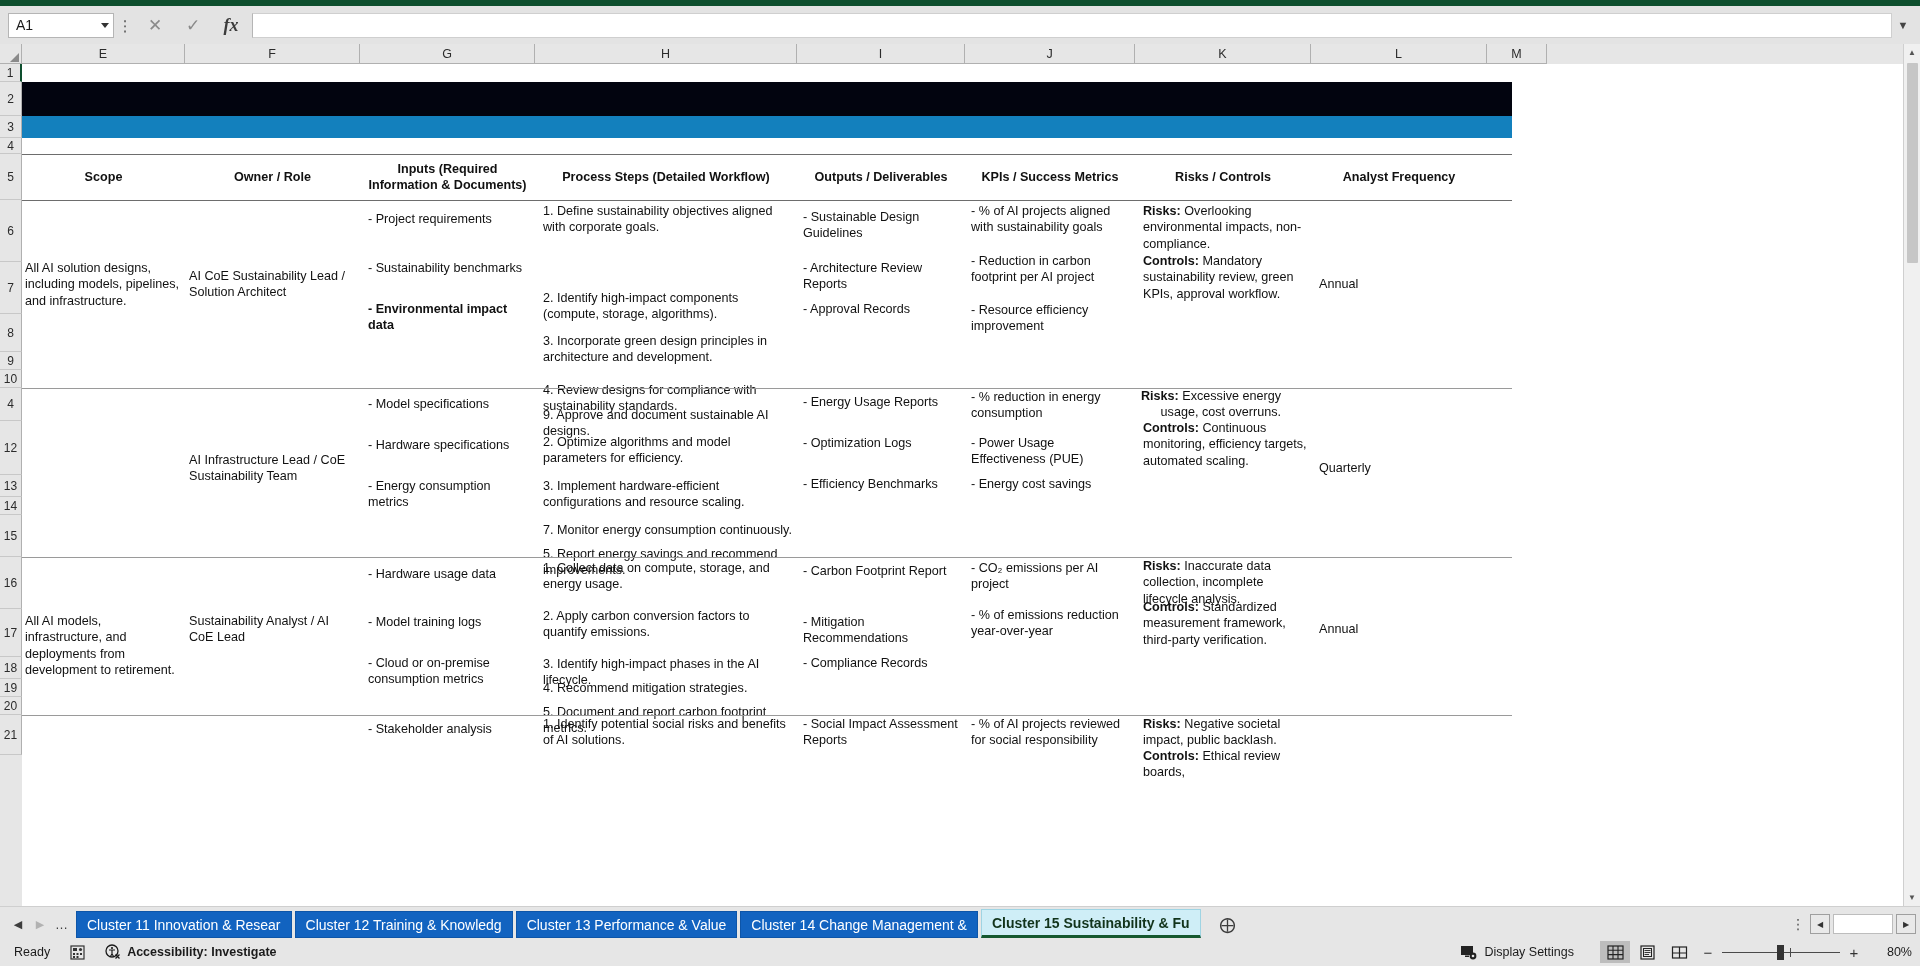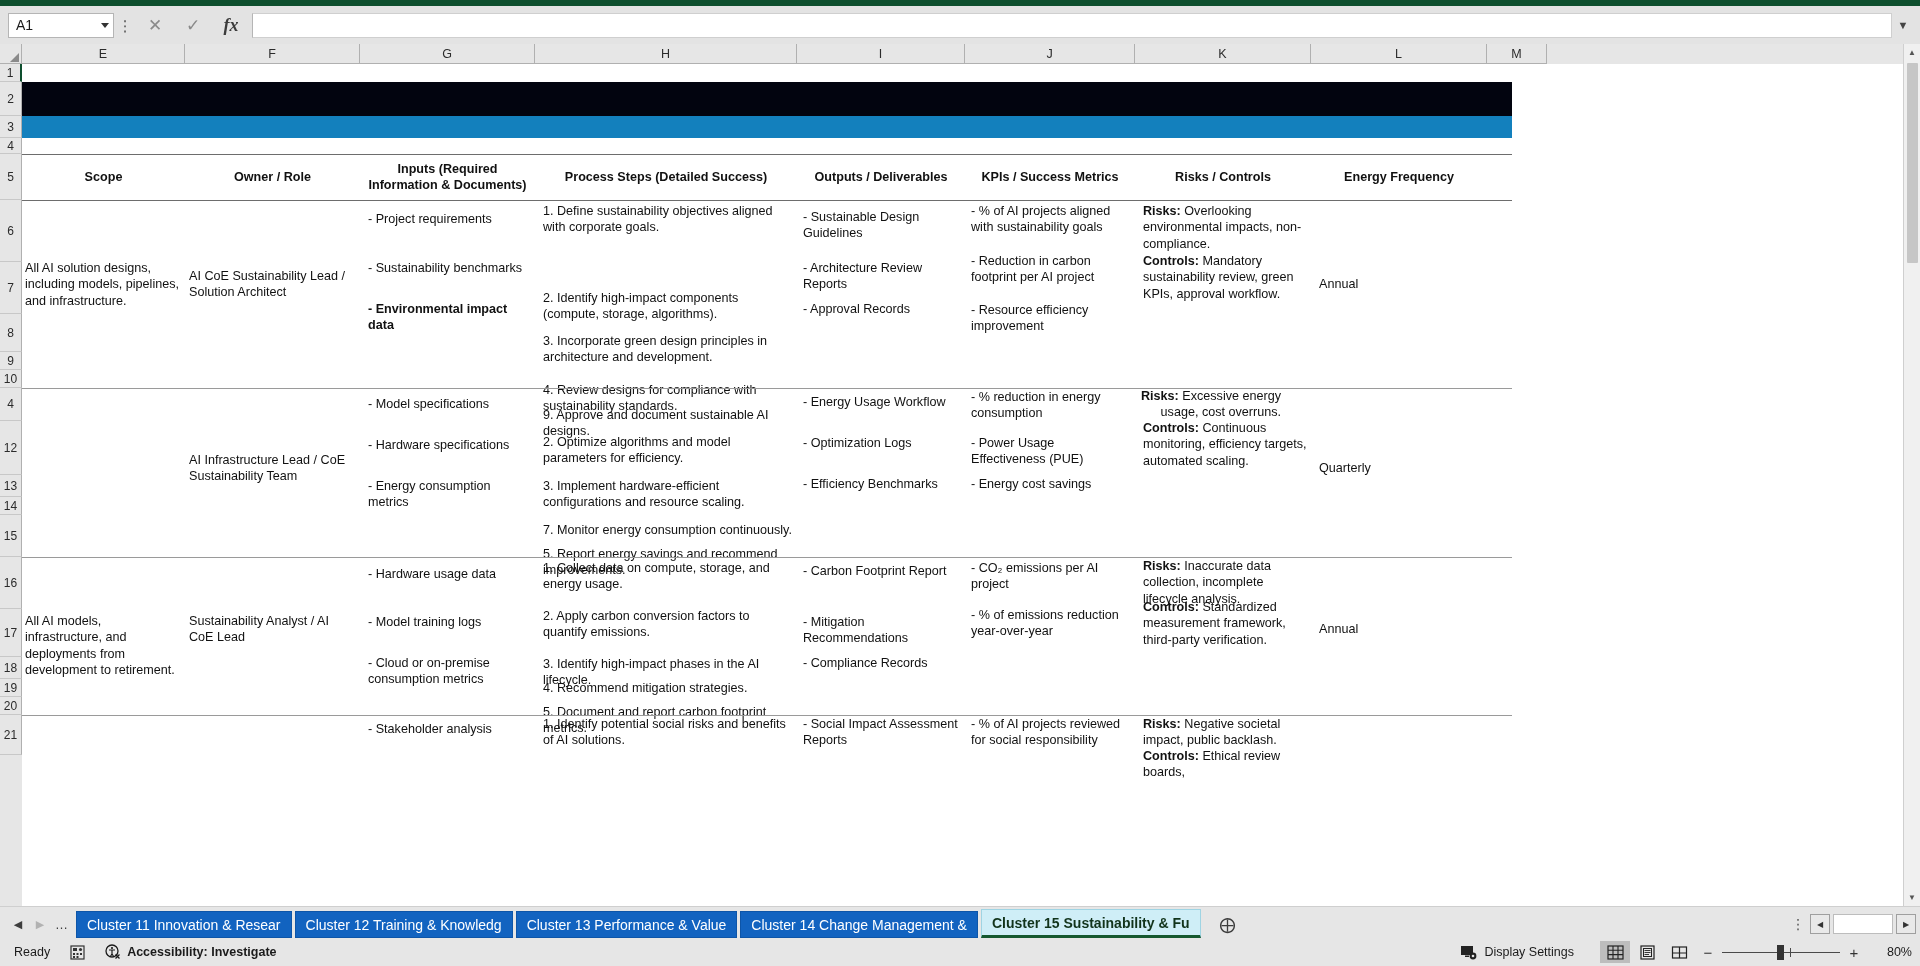--- a/index.html
+++ b/index.html
@@ -199,25 +199,25 @@
             <div class="rowhead" style="height: 18px;">19</div>
             <div class="rowhead" style="height: 18px;">20</div>
             <div class="rowhead" style="height: 40px;">21</div>
           </div>
         <div class="cells" id="cells">
             <div class="sheetrow band-black" style="top: 18px; height: 34px; width: 1490px;"></div>
             <div class="sheetrow band-blue" style="top: 52px; height: 22px; width: 1490px;"></div>
             <div class="hdr-cell" style="left: 4px; top: 90px; width: 155px; height: 46px;">Scope</div>
             <div class="hdr-cell" style="left: 167px; top: 90px; width: 167px; height: 46px;">Owner / Role</div>
             <div class="hdr-cell" style="left: 342px; top: 90px; width: 167px; height: 46px;">Inputs (Required Information &amp; Documents)</div>
-            <div class="hdr-cell" style="left: 517px; top: 90px; width: 254px; height: 46px;">Process Steps (Detailed Success)</div>
+            <div class="hdr-cell" style="left: 517px; top: 90px; width: 254px; height: 46px;">Process Steps (Detailed Workflow)</div>
             <div class="hdr-cell" style="left: 779px; top: 90px; width: 160px; height: 46px;">Outputs / Deliverables</div>
             <div class="hdr-cell" style="left: 947px; top: 90px; width: 162px; height: 46px;">KPIs / Success Metrics</div>
             <div class="hdr-cell" style="left: 1117px; top: 90px; width: 168px; height: 46px;">Risks / Controls</div>
-            <div class="hdr-cell" style="left: 1293px; top: 90px; width: 168px; height: 46px;">Energy Frequency</div>
+            <div class="hdr-cell" style="left: 1293px; top: 90px; width: 168px; height: 46px;">Analyst Frequency</div>
             <div class="hline" style="top: 90px; width: 1490px;"></div>
             <div class="hline" style="top: 136px; width: 1490px;"></div>
             <div class="cell" style="left: 3px; top: 196px; width: 154px;">All AI solution designs, including models, pipelines, and infrastructure.</div>
             <div class="cell" style="left: 167px; top: 204px; width: 166px;">AI CoE Sustainability Lead / Solution Architect</div>
             <div class="cell" style="left: 346px; top: 147px; width: 166px;">- Project requirements</div>
             <div class="cell" style="left: 346px; top: 196px; width: 166px;">- Sustainability benchmarks</div>
             <div class="cell" style="left: 346px; top: 237px; width: 166px; font-weight: bold;">- Environmental impact data</div>
             <div class="cell" style="left: 521px; top: 139px; width: 253px;">1. Define sustainability objectives aligned with corporate goals.</div>
             <div class="cell" style="left: 521px; top: 226px; width: 253px;">2. Identify high-impact components (compute, storage, algorithms).</div>
             <div class="cell" style="left: 521px; top: 269px; width: 253px;">3. Incorporate green design principles in architecture and development.</div>
@@ -234,21 +234,21 @@
             <div class="cell" style="left: 1297px; top: 212px; width: 167px;">Annual</div>
             <div class="hline thin" style="top: 324px; width: 1490px;"></div>
             <div class="cell" style="left: 167px; top: 388px; width: 166px;">AI Infrastructure Lead / CoE Sustainability Team</div>
             <div class="cell" style="left: 346px; top: 332px; width: 166px;">- Model specifications</div>
             <div class="cell" style="left: 346px; top: 373px; width: 166px;">- Hardware specifications</div>
             <div class="cell" style="left: 346px; top: 414px; width: 166px;">- Energy consumption metrics</div>
             <div class="cell" style="left: 521px; top: 370px; width: 253px;">2. Optimize algorithms and model parameters for efficiency.</div>
             <div class="cell" style="left: 521px; top: 414px; width: 253px;">3. Implement hardware-efficient configurations and resource scaling.</div>
             <div class="cell" style="left: 521px; top: 458px; width: 253px;">7. Monitor energy consumption continuously.</div>
             <div class="cell" style="left: 521px; top: 482px; width: 253px;">5. Report energy savings and recommend improvements.</div>
-            <div class="cell" style="left: 781px; top: 330px; width: 159px;">- Energy Usage Workflow</div>
+            <div class="cell" style="left: 781px; top: 330px; width: 159px;">- Energy Usage Reports</div>
             <div class="cell" style="left: 781px; top: 371px; width: 159px;">- Optimization Logs</div>
             <div class="cell" style="left: 781px; top: 412px; width: 159px;">- Efficiency Benchmarks</div>
             <div class="cell" style="left: 949px; top: 325px; width: 161px;">- % reduction in energy consumption</div>
             <div class="cell" style="left: 949px; top: 371px; width: 161px;">- Power Usage Effectiveness (PUE)</div>
             <div class="cell" style="left: 949px; top: 412px; width: 161px;">- Energy cost savings</div>
             <div class="cell" style="left: 1092px; top: 324px; width: 167px; text-align: right;"><b>Risks:</b> Excessive energy usage, cost overruns.</div>
             <div class="cell" style="left: 1121px; top: 356px; width: 167px;"><b>Controls:</b> Continuous monitoring, efficiency targets, automated scaling.</div>
             <div class="cell" style="left: 1297px; top: 396px; width: 167px;">Quarterly</div>
             <div class="hline thin" style="top: 493px; width: 1490px;"></div>
             <div class="cell" style="left: 3px; top: 549px; width: 154px;">All AI models, infrastructure, and deployments from development to retirement.</div>

